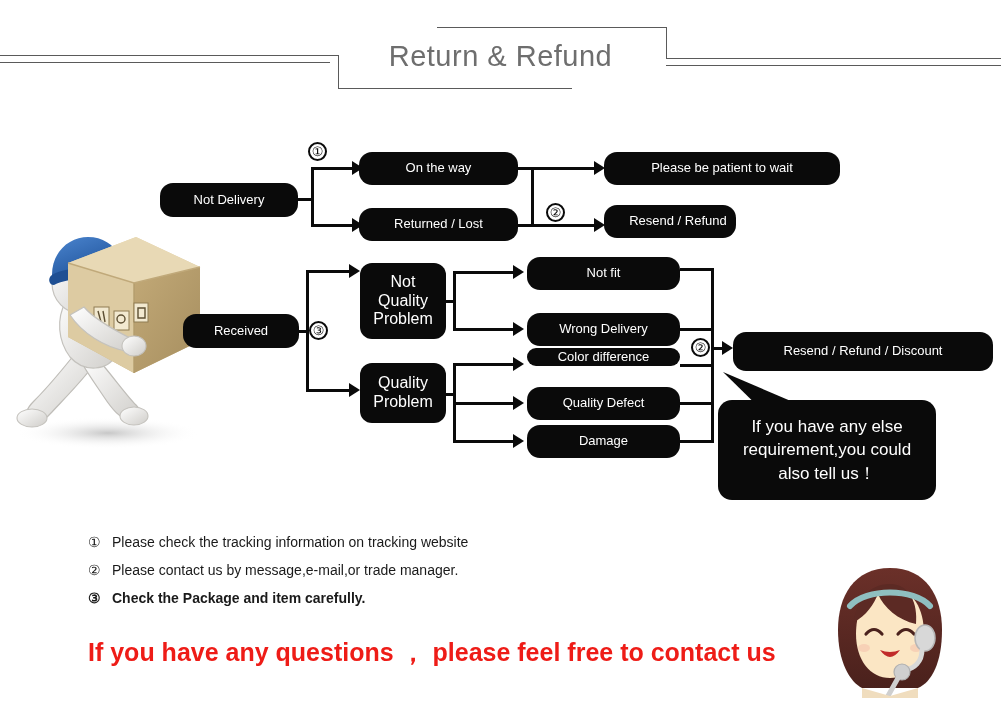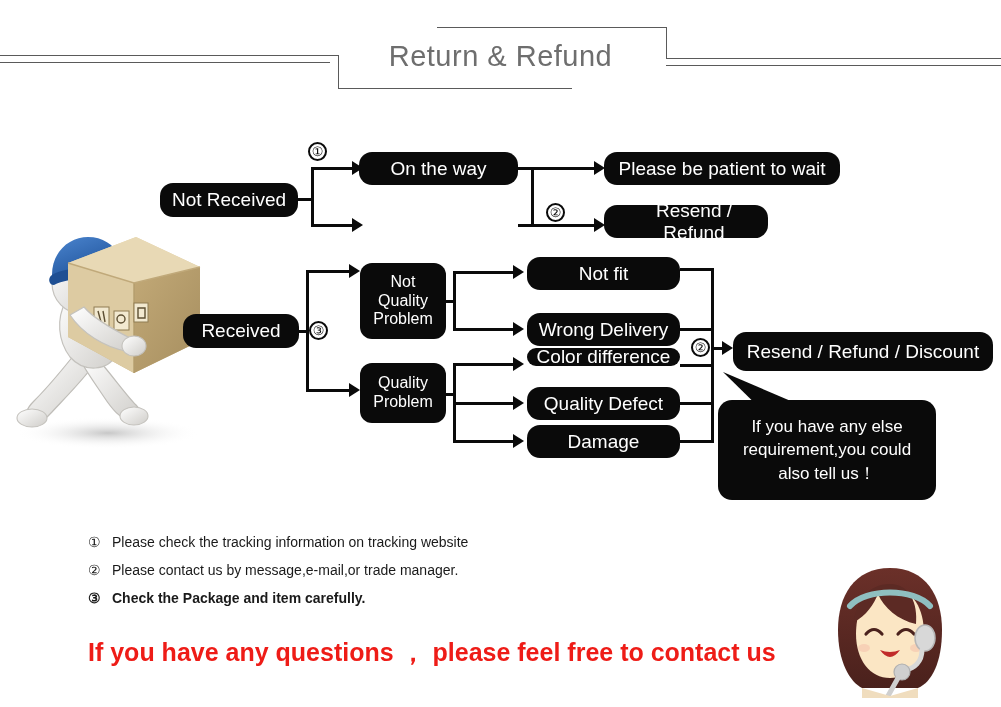--- a/index.html
+++ b/index.html
@@ -29,21 +29,21 @@
 
   
   .fbox{
     position:absolute;
     background:#0a0a0a;
     color:#ffffff;
     border-radius:13px;
     display:flex;align-items:center;justify-content:center;
     text-align:center;
     font-family:"Liberation Sans",sans-serif;
-    font-size:19px;
+    font-size:13px;
     line-height:1.12;
     box-sizing:border-box;
     padding:0 8px;
     white-space:pre-line;
   }
   .fbox.multi{border-radius:12px;font-size:16px;line-height:1.16;}
 
   
   .cl{position:absolute;background:#0a0a0a;}
   .ch{height:3px;}
@@ -167,43 +167,44 @@
     <circle cx="113" cy="104" r="4" fill="none" stroke="#5d4f33" stroke-width="1.4"></circle>
     <path d="M130 93 h7 v10 h-7 z" fill="none" stroke="#5d4f33" stroke-width="1.4"></path>
 
     <path d="M62 100 C74 118 96 132 118 136 C128 138 132 130 124 124 C104 114 86 104 76 92 Z" fill="url(#bodyG)" stroke="#c4c2bd" stroke-width="1.2"></path>
     <ellipse cx="126" cy="131" rx="12" ry="10" fill="url(#bodyG)" stroke="#c4c2bd" stroke-width="1.1"></ellipse>
 
     <ellipse cx="24" cy="203" rx="15" ry="9" fill="url(#bodyG)" stroke="#c4c2bd" stroke-width="1.1"></ellipse>
     <ellipse cx="126" cy="201" rx="14" ry="9" fill="url(#bodyG)" stroke="#c4c2bd" stroke-width="1.1"></ellipse>
   </svg>
 
-  <div class="fbox" style="left:160px;top:183px;width:138px;height:34px;">Not Received</div>
+  <div class="fbox" style="left:160px;top:183px;width:138px;height:34px;">Not Delivery</div>
 
   <div class="cl ch" style="left:298px;top:198px;width:16px;"></div>
   <div class="cl cv" style="left:311px;top:167px;height:60px;"></div>
   <div class="cl ch" style="left:311px;top:167px;width:44px;"></div>
   <div class="arrow" style="left:352px;top:161px;"></div>
   <div class="cl ch" style="left:311px;top:224px;width:44px;"></div>
   <div class="arrow" style="left:352px;top:218px;"></div>
   <div class="numc" style="left:308px;top:142px;">①</div>
 
   <div class="fbox" style="left:359px;top:152px;width:159px;height:33px;">On the way</div>
+  <div class="fbox" style="left:359px;top:208px;width:159px;height:33px;">Returned / Lost</div>
 
   <div class="cl ch" style="left:518px;top:167px;width:16px;"></div>
   <div class="cl ch" style="left:518px;top:224px;width:16px;"></div>
   <div class="cl cv" style="left:531px;top:167px;height:60px;"></div>
   <div class="cl ch" style="left:531px;top:167px;width:67px;"></div>
   <div class="arrow" style="left:594px;top:161px;"></div>
   <div class="cl ch" style="left:531px;top:224px;width:67px;"></div>
   <div class="arrow" style="left:594px;top:218px;"></div>
   <div class="numc" style="left:546px;top:203px;">②</div>
 
   <div class="fbox" style="left:604px;top:152px;width:236px;height:33px;">Please be patient to wait</div>
-  <div class="fbox" style="left:604px;top:205px;width:164px;height:33px;padding-left:24px;">Resend / Refund</div>
+  <div class="fbox" style="left:604px;top:205px;width:132px;height:33px;padding-left:24px;">Resend / Refund</div>
 
   <div class="fbox" style="left:183px;top:314px;width:116px;height:34px;">Received</div>
 
   <div class="cl ch" style="left:299px;top:330px;width:10px;"></div>
   <div class="cl cv" style="left:306px;top:270px;height:122px;"></div>
   <div class="cl ch" style="left:306px;top:270px;width:46px;"></div>
   <div class="arrow" style="left:349px;top:264px;"></div>
   <div class="cl ch" style="left:306px;top:389px;width:46px;"></div>
   <div class="arrow" style="left:349px;top:383px;"></div>
   <div class="numc" style="left:309px;top:321px;">③</div>

